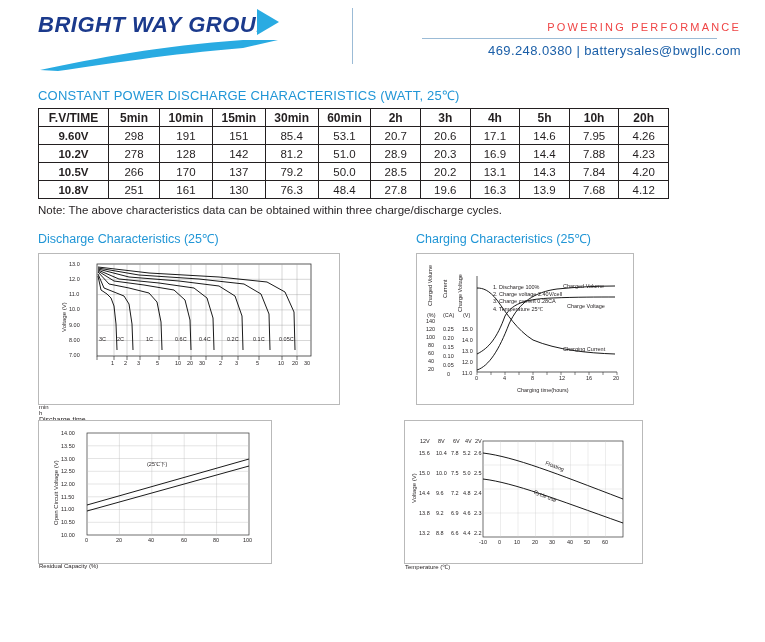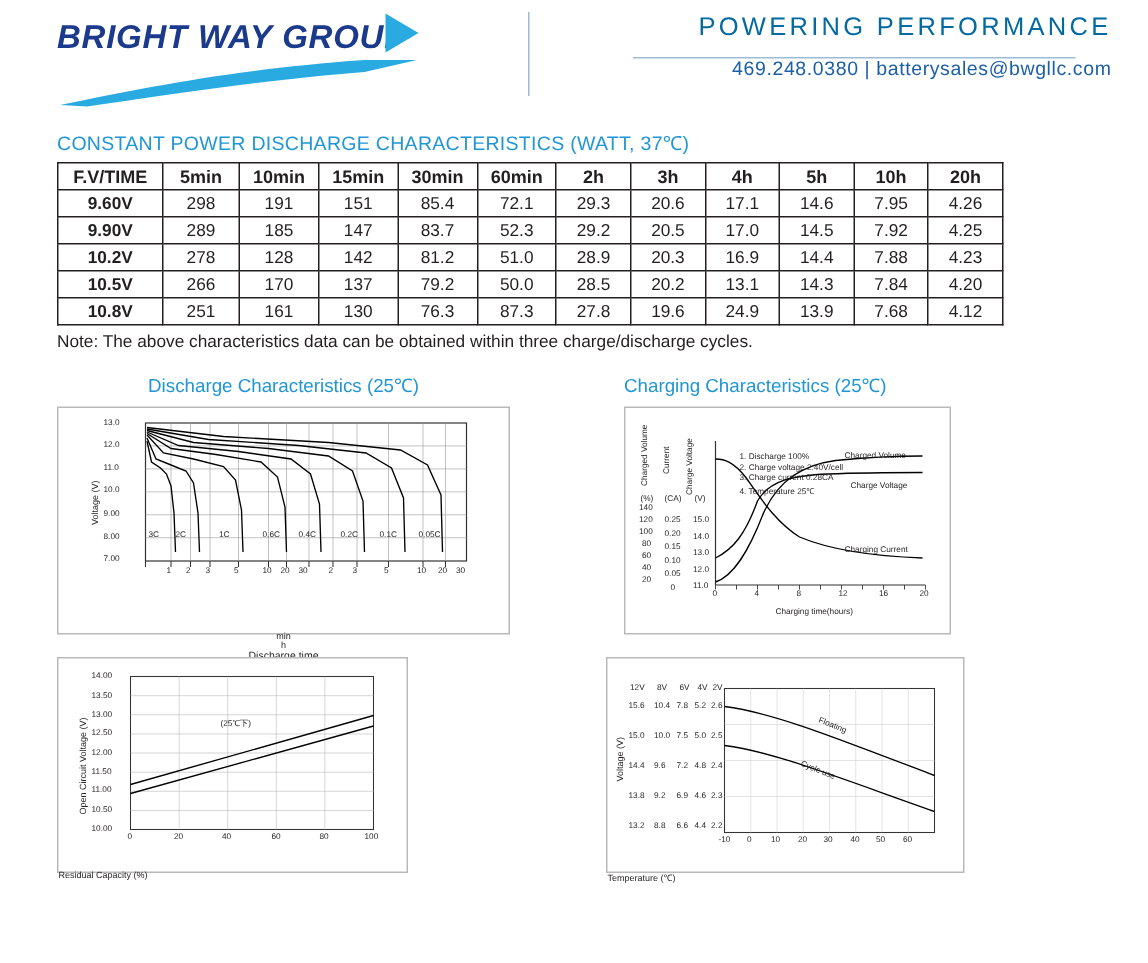--- a/index.html
+++ b/index.html
@@ -54,24 +54,25 @@
     height: 34px;
     overflow: hidden;
   }
   .header-right {
     position: absolute;
     right: 24px;
     top: 8px;
     text-align: right;
   }
   .powering {
-    font-size: 17px;
+    font-size: 11px;
     letter-spacing: 2.2px;
-    color: #0369a1;
+    color: #ef4444;
     font-weight: normal;
+    margin-top: 13px;
   }
   .contact {
     margin-top: 10px;
     font-size: 13px;
     color: #1b5fa8;
     letter-spacing: 0.4px;
   }
   .header-rule {
     position: absolute;
     right: 24px;
@@ -174,21 +175,21 @@
   </div>
   <div class="header-vrule"></div>
   <div class="header-right">
     <div class="powering">POWERING PERFORMANCE</div>
     <div class="header-rule"></div>
     <div class="contact">469.248.0380 | batterysales@bwgllc.com</div>
   </div>
 </div>
 
 <div>
-  <div class="section-title">CONSTANT POWER DISCHARGE CHARACTERISTICS (WATT, 37℃)</div>
+  <div class="section-title">CONSTANT POWER DISCHARGE CHARACTERISTICS (WATT, 25℃)</div>
   <div class="table-wrap">
     <table class="cpd">
       <thead>
         <tr>
           <th style="width:76px">F.V/TIME</th>
           <th style="width:58px">5min</th>
           <th style="width:58px">10min</th>
           <th style="width:58px">15min</th>
           <th style="width:58px">30min</th>
           <th style="width:58px">60min</th>
@@ -200,41 +201,27 @@
           <th style="width:58px">20h</th>
         </tr>
       </thead>
       <tbody>
         <tr>
           <td class="rowhead">9.60V</td>
           <td>298</td>
           <td>191</td>
           <td>151</td>
           <td>85.4</td>
-          <td>72.1</td>
-          <td>29.3</td>
+          <td>53.1</td>
+          <td>20.7</td>
           <td>20.6</td>
           <td>17.1</td>
           <td>14.6</td>
           <td>7.95</td>
           <td>4.26</td>
-        </tr>
-        <tr>
-          <td class="rowhead">9.90V</td>
-          <td>289</td>
-          <td>185</td>
-          <td>147</td>
-          <td>83.7</td>
-          <td>52.3</td>
-          <td>29.2</td>
-          <td>20.5</td>
-          <td>17.0</td>
-          <td>14.5</td>
-          <td>7.92</td>
-          <td>4.25</td>
         </tr>
         <tr>
           <td class="rowhead">10.2V</td>
           <td>278</td>
           <td>128</td>
           <td>142</td>
           <td>81.2</td>
           <td>51.0</td>
           <td>28.9</td>
           <td>20.3</td>
@@ -256,37 +243,37 @@
           <td>14.3</td>
           <td>7.84</td>
           <td>4.20</td>
         </tr>
         <tr>
           <td class="rowhead">10.8V</td>
           <td>251</td>
           <td>161</td>
           <td>130</td>
           <td>76.3</td>
-          <td>87.3</td>
+          <td>48.4</td>
           <td>27.8</td>
           <td>19.6</td>
-          <td>24.9</td>
+          <td>16.3</td>
           <td>13.9</td>
           <td>7.68</td>
           <td>4.12</td>
         </tr>
       </tbody>
     </table>
   </div>
   <div class="note">Note: The above characteristics data can be obtained within three charge/discharge cycles.</div>
 </div>
 
 <div class="charts">
 
-  <div class="chart-block" style="left:38px; top:0px;text-align:center;">
+  <div class="chart-block" style="left:38px; top:0px;">
     <div class="chart-title">Discharge Characteristics (25℃)</div>
     <div class="chart-frame" style="width:300px;height:150px;">
       <svg width="300" height="150" viewBox="0 0 300 150">
 
         <rect x="58" y="10" width="214" height="92" fill="#fff" stroke="#333" stroke-width="0.8"></rect>
 
         <g stroke="#999" stroke-width="0.4">
           <line x1="58" y1="25.3" x2="272" y2="25.3"></line>
           <line x1="58" y1="40.6" x2="272" y2="40.6"></line>
           <line x1="58" y1="55.9" x2="272" y2="55.9"></line>

